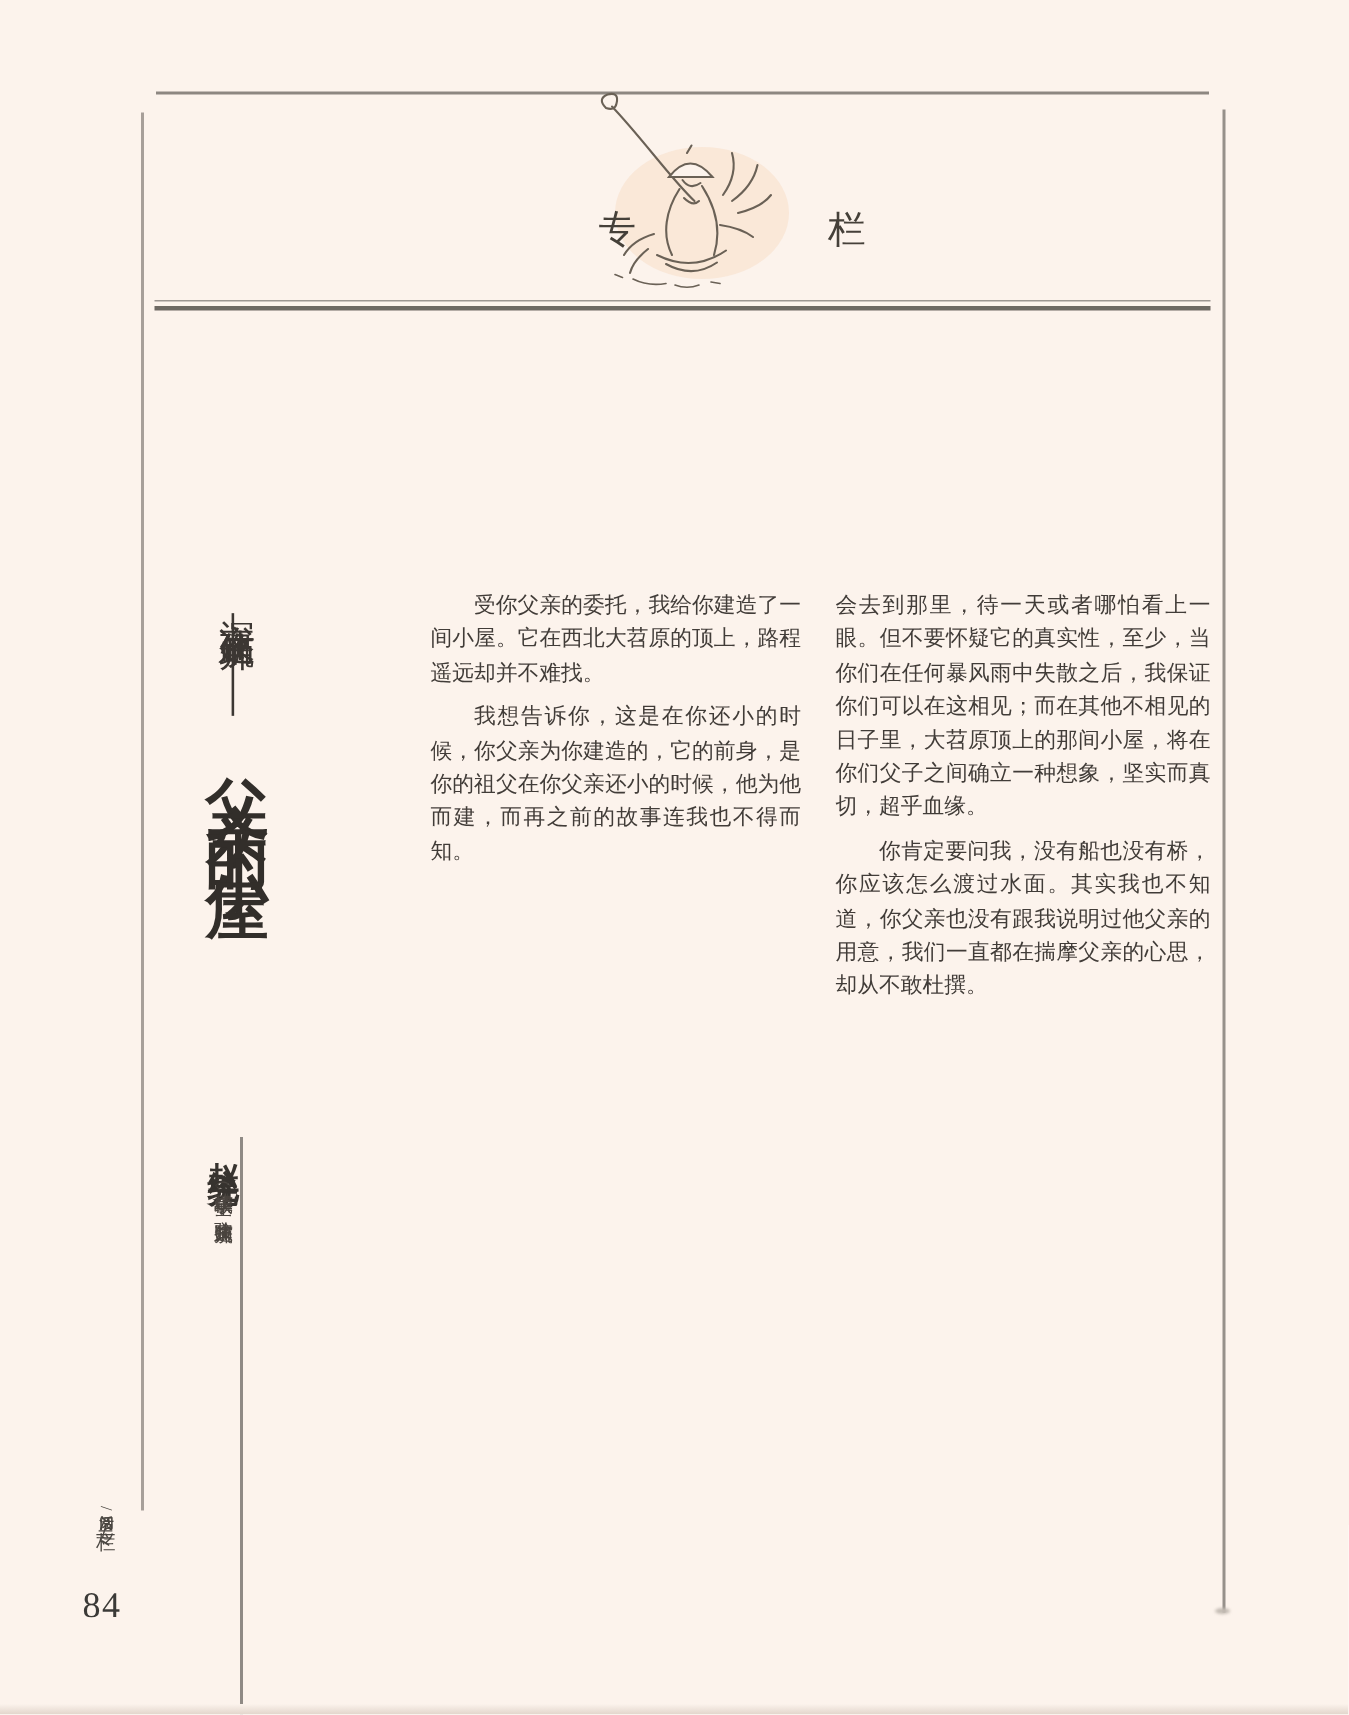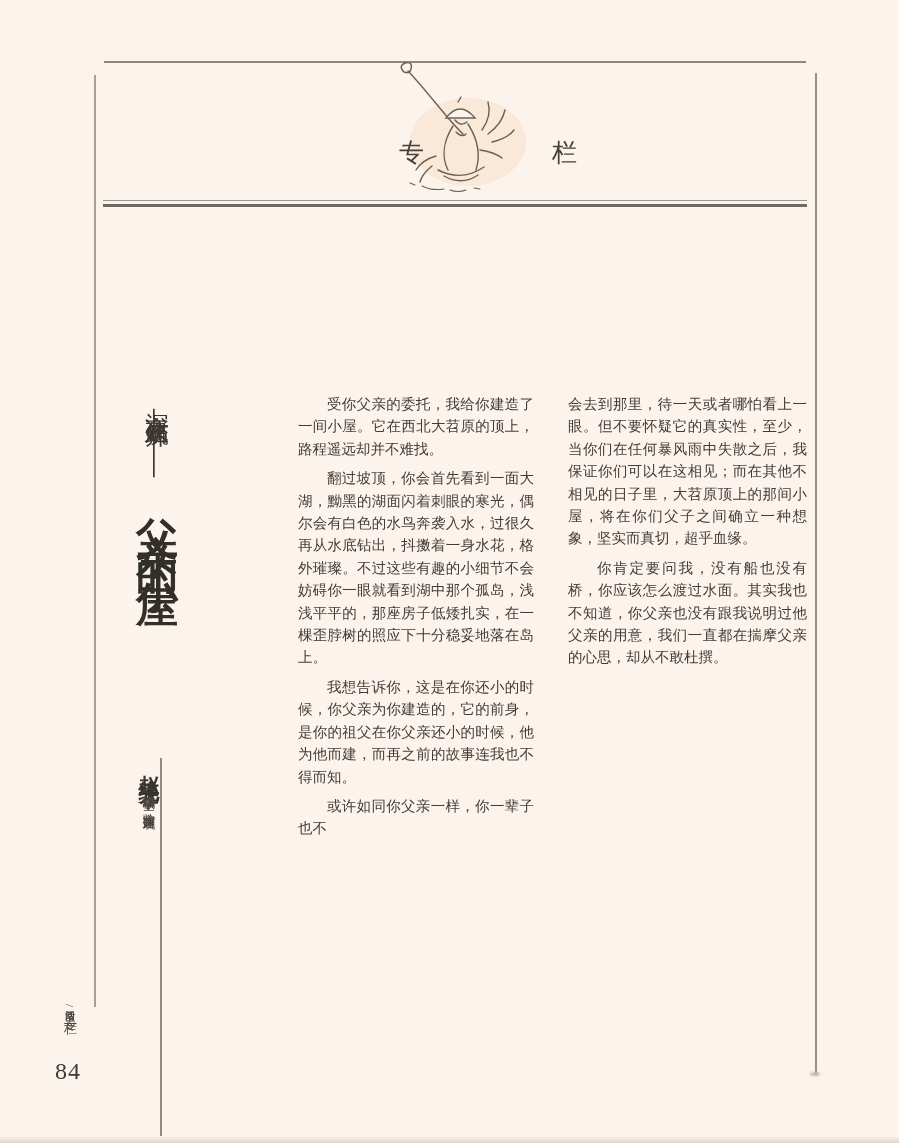--- a/index.html
+++ b/index.html
@@ -41,21 +41,21 @@
     position:absolute;left:112px;top:758px;width:62px;height:300px;
     writing-mode:vertical-rl;text-orientation:mixed;line-height:50px;
   }
   .author-name{font-size:21px;font-weight:700;letter-spacing:4px;color:#37332f;}
   .author-note{font-size:12.5px;letter-spacing:1px;color:#4a443f;margin-inline-start:14px;}
 
   
   .col{position:absolute;top:393px;font-size:14.5px;line-height:22.4px;color:#413c38;}
   .col1{left:287px;width:247px;}
   .col2{left:557px;width:250px;}
-  .col p{margin:0 0 7px 11px;text-align:justify;}
+  .col p{margin:0 0 7px 0;text-align:justify;}
   .col p.indent{text-indent:2em;}
   .col p.noindent{text-indent:0;}
 
   
   .footer-stamp{
     position:absolute;left:56px;top:1002px;width:24px;height:70px;
     writing-mode:vertical-rl;text-orientation:mixed;line-height:20px;color:#4a4641;
   }
   .stamp-logo{font-size:9.5px;font-weight:700;letter-spacing:1px;}
   .stamp-sep{font-size:11px;}
@@ -115,23 +115,21 @@
   <div class="title-block">
     <span class="kicker">深夜建筑师</span><span class="kicker-dash">——</span><span class="main-title">父亲的小屋</span>
   </div>
 
   <div class="author-block">
     <span class="author-name">赵统光</span><span class="author-note">（建筑学硕士、实验建筑师）</span>
   </div>
 
   <div class="col col1">
       <p class="indent">受你父亲的委托，我给你建造了一间小屋。它在西北大苕原的顶上，路程遥远却并不难找。</p>
-      <p class="indent">翻过坡顶，你会首先看到一面大湖，黝黑的湖面闪着刺眼的寒光，偶尔会有白色的水鸟奔袭入水，过很久再从水底钻出，抖擞着一身水花，格外璀璨。不过这些有趣的小细节不会妨碍你一眼就看到湖中那个孤岛，浅浅平平的，那座房子低矮扎实，在一棵歪脖树的照应下十分稳妥地落在岛上。</p>
       <p class="indent">我想告诉你，这是在你还小的时候，你父亲为你建造的，它的前身，是你的祖父在你父亲还小的时候，他为他而建，而再之前的故事连我也不得而知。</p>
-      <p class="indent">或许如同你父亲一样，你一辈子也不</p>
     </div>
   <div class="col col2">
       <p class="noindent">会去到那里，待一天或者哪怕看上一眼。但不要怀疑它的真实性，至少，当你们在任何暴风雨中失散之后，我保证你们可以在这相见；而在其他不相见的日子里，大苕原顶上的那间小屋，将在你们父子之间确立一种想象，坚实而真切，超乎血缘。</p>
       <p class="indent">你肯定要问我，没有船也没有桥，你应该怎么渡过水面。其实我也不知道，你父亲也没有跟我说明过他父亲的用意，我们一直都在揣摩父亲的心思，却从不敢杜撰。</p>
     </div>
 
   <div class="footer-stamp">
     <span class="stamp-logo">阅活</span><span class="stamp-sep">/</span><span class="stamp-section">专栏</span>
   </div>
   <div class="page-number">84</div>

